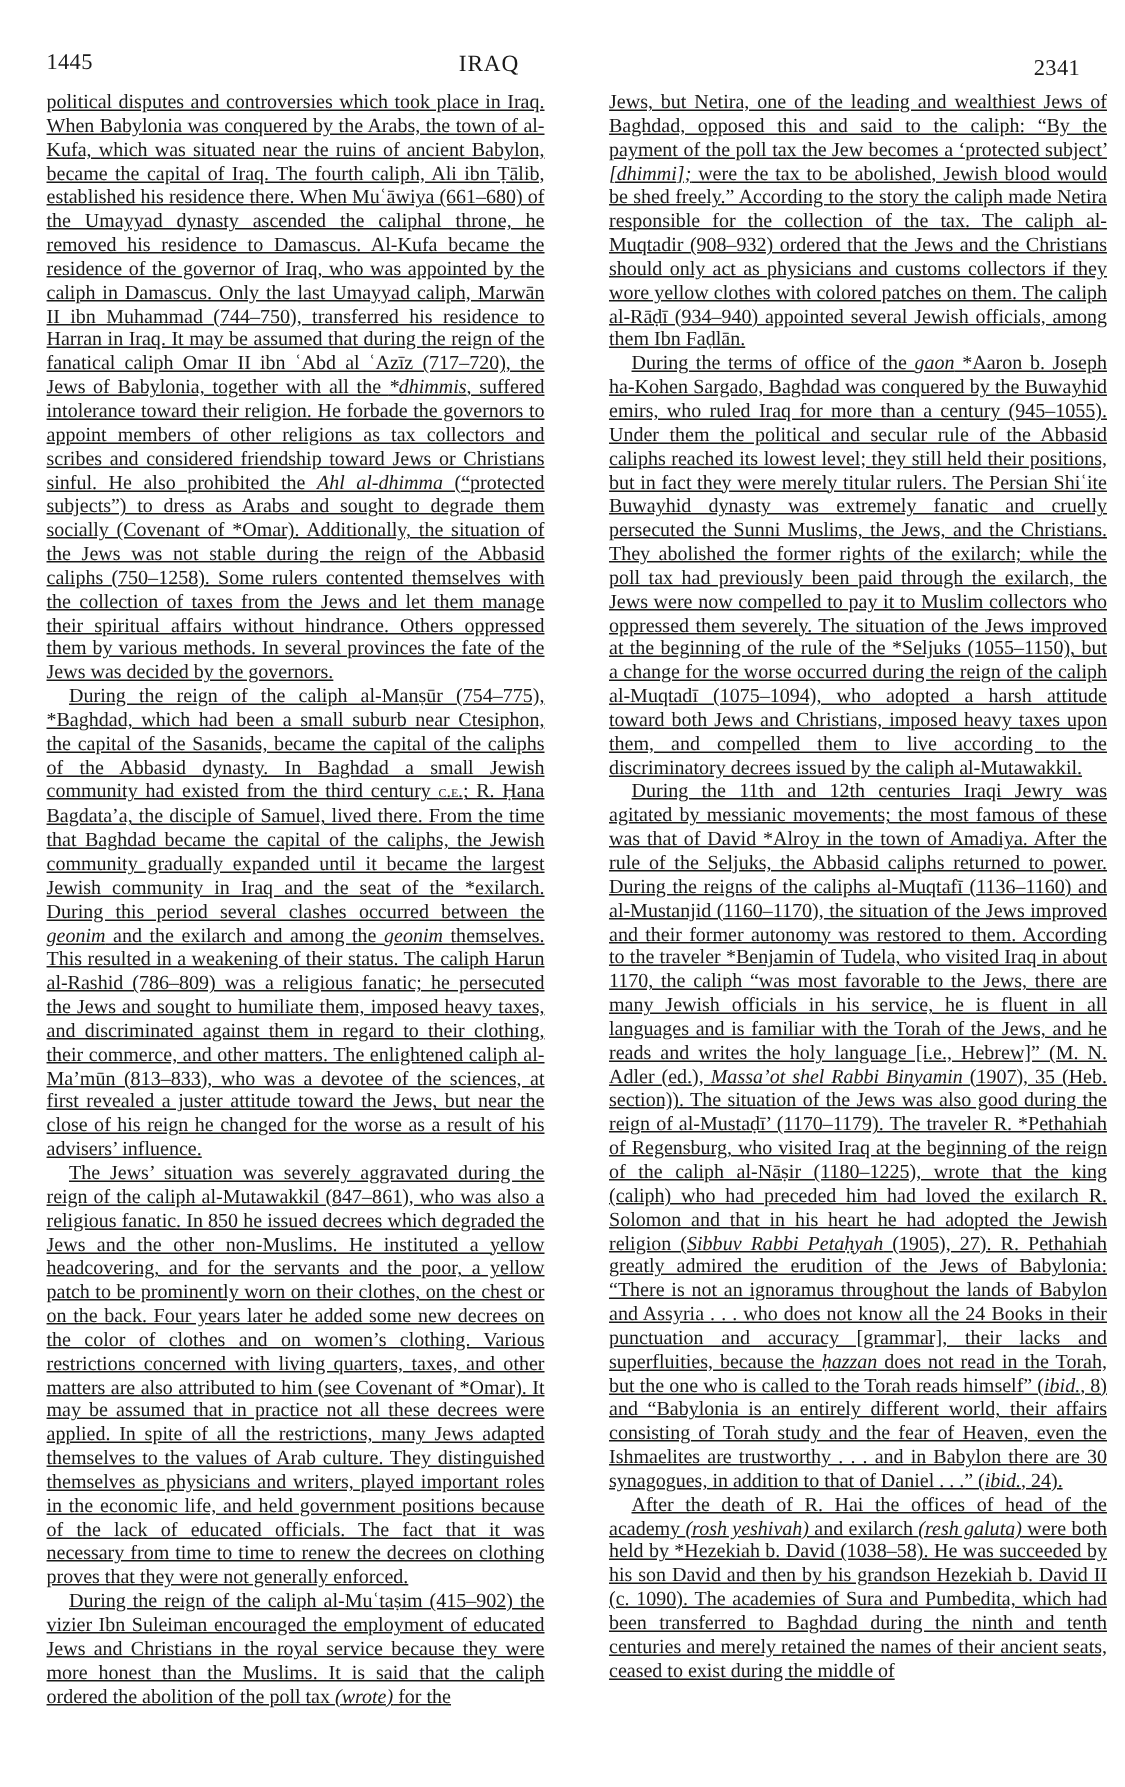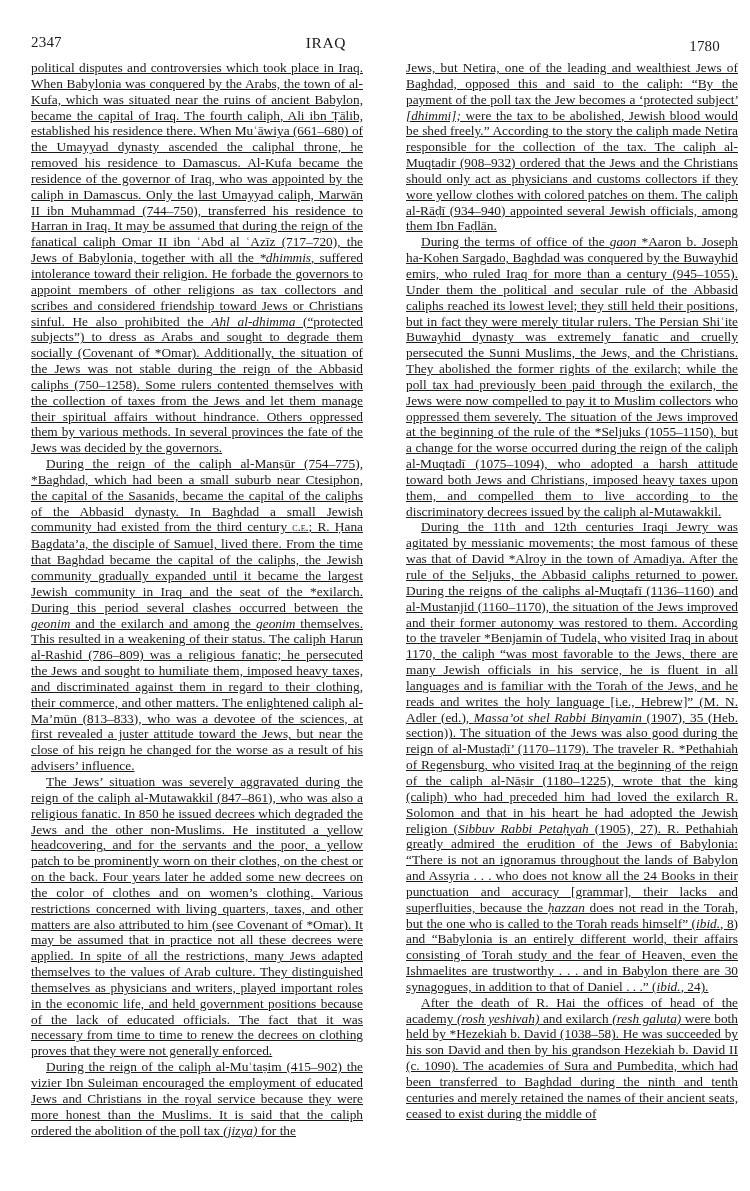--- a/index.html
+++ b/index.html
@@ -14,28 +14,28 @@
   .col.l { left:31px; }
   .col.r { left:406px; }
   .col p { margin:0; text-indent:0;text-decoration:underline; }
   .col p.ind { text-indent:15px; }
   .sc { font-variant:small-caps; font-size:0.9em; }
   i { font-style:italic; }
 </style>
 </head>
 <body>
 
-<div class="hdr left">2347</div>
+<div class="hdr left">1445</div>
 <div class="hdr center">IRAQ</div>
-<div class="hdr right">1780</div>
+<div class="hdr right">2341</div>
 
 <div class="col l">
     <p><span>political disputes and controversies which took place in Iraq. When Babylonia was conquered by the Arabs, the town of al-Kufa, which was situated near the ruins of ancient Babylon, became the capital of Iraq. The fourth caliph, Ali ibn Ṭālib, established his residence there. When Muʿāwiya (661–680) of the Umayyad dynasty ascended the caliphal throne, he removed his residence to Damascus. Al-Kufa became the residence of the governor of Iraq, who was appointed by the caliph in Damascus. Only the last Umayyad caliph, Marwān II ibn Muhammad (744–750), transferred his residence to Harran in Iraq. It may be assumed that during the reign of the fanatical caliph Omar II ibn ʿAbd al ʿAzīz (717–720), the Jews of Babylonia, together with all the </span><i>*dhimmis</i><span>, suffered intolerance toward their religion. He forbade the governors to appoint members of other religions as tax collectors and scribes and considered friendship toward Jews or Christians sinful. He also prohibited the </span><i>Ahl al-dhimma</i><span> (“protected subjects”) to dress as Arabs and sought to degrade them socially (Covenant of *Omar). Additionally, the situation of the Jews was not stable during the reign of the Abbasid caliphs (750–1258). Some rulers contented themselves with the collection of taxes from the Jews and let them manage their spiritual affairs without hindrance. Others oppressed them by various methods. In several provinces the fate of the Jews was decided by the governors.</span></p>
     <p class="ind"><span>During the reign of the caliph al-Manṣūr (754–775), *Baghdad, which had been a small suburb near Ctesiphon, the capital of the Sasanids, became the capital of the caliphs of the Abbasid dynasty. In Baghdad a small Jewish community had existed from the third century </span><span class="sc">c.e.</span><span>; R. Ḥana Bagdata’a, the disciple of Samuel, lived there. From the time that Baghdad became the capital of the caliphs, the Jewish community gradually expanded until it became the largest Jewish community in Iraq and the seat of the *exilarch. During this period several clashes occurred between the </span><i>geonim</i><span> and the exilarch and among the </span><i>geonim</i><span> themselves. This resulted in a weakening of their status. The caliph Harun al-Rashid (786–809) was a religious fanatic; he persecuted the Jews and sought to humiliate them, imposed heavy taxes, and discriminated against them in regard to their clothing, their commerce, and other matters. The enlightened caliph al-Ma’mūn (813–833), who was a devotee of the sciences, at first revealed a juster attitude toward the Jews, but near the close of his reign he changed for the worse as a result of his advisers’ influence.</span></p>
     <p class="ind"><span>The Jews’ situation was severely aggravated during the reign of the caliph al-Mutawakkil (847–861), who was also a religious fanatic. In 850 he issued decrees which degraded the Jews and the other non-Muslims. He instituted a yellow headcovering, and for the servants and the poor, a yellow patch to be prominently worn on their clothes, on the chest or on the back. Four years later he added some new decrees on the color of clothes and on women’s clothing. Various restrictions concerned with living quarters, taxes, and other matters are also attributed to him (see Covenant of *Omar). It may be assumed that in practice not all these decrees were applied. In spite of all the restrictions, many Jews adapted themselves to the values of Arab culture. They distin­guished themselves as physicians and writers, played important roles in the economic life, and held government positions because of the lack of educated officials. The fact that it was necessary from time to time to renew the decrees on clothing proves that they were not generally enforced.</span></p>
-    <p class="ind"><span>During the reign of the caliph al-Muʿtaṣim (415–902) the vizier Ibn Suleiman encouraged the employment of educat­ed Jews and Christians in the royal service because they were more honest than the Muslims. It is said that the caliph ordered the abolition of the poll tax </span><i>(jizya)</i><span> for the</span></p>
+    <p class="ind"><span>During the reign of the caliph al-Muʿtaṣim (415–902) the vizier Ibn Suleiman encouraged the employment of educat­ed Jews and Christians in the royal service because they were more honest than the Muslims. It is said that the caliph ordered the abolition of the poll tax </span><i>(wrote)</i><span> for the</span></p>
   </div>
 <div class="col r">
     <p><span>Jews, but Netira, one of the leading and wealthiest Jews of Baghdad, opposed this and said to the caliph: “By the payment of the poll tax the Jew becomes a ‘protected sub­ject’ </span><i>[dhimmi];</i><span> were the tax to be abolished, Jewish blood would be shed freely.” According to the story the caliph made Netira responsible for the collection of the tax. The caliph al-Muqtadir (908–932) ordered that the Jews and the Christians should only act as physicians and customs collectors if they wore yellow clothes with colored patches on them. The caliph al-Rāḍī (934–940) appointed several Jewish officials, among them Ibn Faḍlān.</span></p>
     <p class="ind"><span>During the terms of office of the </span><i>gaon</i><span> *Aaron b. Joseph ha-Kohen Sargado, Baghdad was conquered by the Buwayhid emirs, who ruled Iraq for more than a century (945–1055). Under them the political and secular rule of the Abbasid caliphs reached its lowest level; they still held their positions, but in fact they were merely titular rulers. The Persian Shiʿite Buwayhid dynasty was extremely fanatic and cruelly persecuted the Sunni Muslims, the Jews, and the Christians. They abolished the former rights of the exilarch; while the poll tax had previously been paid through the exilarch, the Jews were now compelled to pay it to Muslim collectors who oppressed them severely. The situation of the Jews improved at the beginning of the rule of the *Seljuks (1055–1150), but a change for the worse occurred during the reign of the caliph al-Muqtadī (1075–1094), who adopted a harsh attitude toward both Jews and Christians, imposed heavy taxes upon them, and compelled them to live according to the discriminatory decrees issued by the caliph al-Mutawakkil.</span></p>
     <p class="ind"><span>During the 11th and 12th centuries Iraqi Jewry was agitated by messianic movements; the most famous of these was that of David *Alroy in the town of Amadiya. After the rule of the Seljuks, the Abbasid caliphs returned to power. During the reigns of the caliphs al-Muqtafī (1136–1160) and al-Mustanjid (1160–1170), the situation of the Jews im­proved and their former autonomy was restored to them. According to the traveler *Benjamin of Tudela, who visited Iraq in about 1170, the caliph “was most favorable to the Jews, there are many Jewish officials in his service, he is fluent in all languages and is familiar with the Torah of the Jews, and he reads and writes the holy language [i.e., Hebrew]” (M. N. Adler (ed.), </span><i>Massa’ot shel Rabbi Binyamin</i><span> (1907), 35 (Heb. section)). The situation of the Jews was also good during the reign of al-Mustaḍī’ (1170–1179). The traveler R. *Pethahiah of Regensburg, who visited Iraq at the beginning of the reign of the caliph al-Nāṣir (1180–1225), wrote that the king (caliph) who had preceded him had loved the exilarch R. Solomon and that in his heart he had adopted the Jewish religion (</span><i>Sibbuv Rabbi Petaḥyah</i><span> (1905), 27). R. Pethahiah greatly admired the erudition of the Jews of Babylonia: “There is not an ignoramus throughout the lands of Babylon and Assyria . . . who does not know all the 24 Books in their punctuation and accuracy [grammar], their lacks and superfluities, because the </span><i>ḥazzan</i><span> does not read in the Torah, but the one who is called to the Torah reads himself” (</span><i>ibid.</i><span>, 8) and “Babylonia is an entirely different world, their affairs consisting of Torah study and the fear of Heaven, even the Ishmaelites are trustworthy . . . and in Babylon there are 30 syna­gogues, in addition to that of Daniel . . .” (</span><i>ibid.</i><span>, 24).</span></p>
     <p class="ind"><span>After the death of R. Hai the offices of head of the academy </span><i>(rosh yeshivah)</i><span> and exilarch </span><i>(resh galuta)</i><span> were both held by *Hezekiah b. David (1038–58). He was succeeded by his son David and then by his grandson Hezekiah b. David II (c. 1090). The academies of Sura and Pumbedita, which had been transferred to Baghdad during the ninth and tenth centuries and merely retained the names of their ancient seats, ceased to exist during the middle of</span></p>
   </div>
 
 </body></html>

